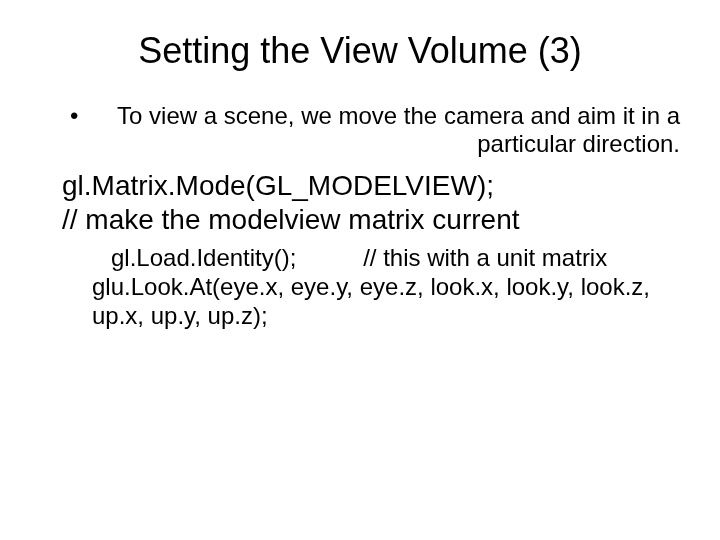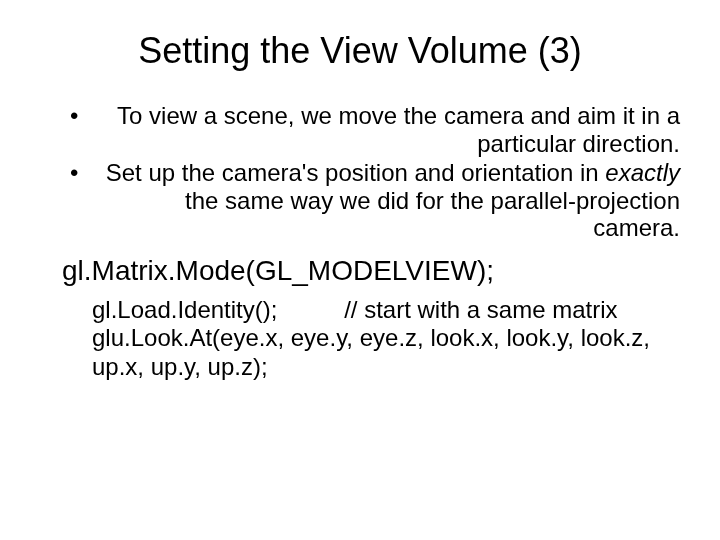--- a/index.html
+++ b/index.html
@@ -49,42 +49,40 @@
   .codeblock1 {
     font-size: 28px;
     line-height: 1.2;
     margin: 8px 0 8px 22px;
   }
   .codeblock2 {
     font-size: 24px;
     line-height: 1.2;
     margin: 0 0 0 52px;
   }
-  .nowrap { white-space: nowrap; }
+  .nowrap { white-space: nowrap; margin-left: 19px; }
 </style>
 </head>
 <body>
 
 <div class="slide">
 
   <div class="title">Setting the View Volume (3)</div>
 
   <ul class="bullets">
     <li>
       <span>To view a scene, we move the camera and aim it in a particular direction.</span>
     </li>
-    <li>
-      <span>Set up the camera's position and orientation in </span><span class="italic">exactly</span><span> the same way we did for the parallel-projection camera.</span>
-    </li>
   </ul>
 
   <div class="codeblock1">
     <div>gl.Matrix.Mode(GL_MODELVIEW);</div>
+    <div> // make the modelview matrix current</div>
   </div>
 
   <div class="codeblock2">
     <div>
-      <span class="nowrap">gl.Load.Identity();</span>&nbsp;&nbsp;&nbsp;&nbsp;&nbsp;&nbsp;&nbsp;&nbsp;&nbsp;&nbsp;<span>// start with a same matrix</span>
+      <span class="nowrap">gl.Load.Identity();</span>&nbsp;&nbsp;&nbsp;&nbsp;&nbsp;&nbsp;&nbsp;&nbsp;&nbsp;&nbsp;<span>// this with a unit matrix</span>
     </div>
     <div>glu.Look.At(eye.x, eye.y, eye.z, look.x, look.y, look.z, up.x, up.y, up.z);</div>
   </div>
 
 </div>
 
 </body></html>

